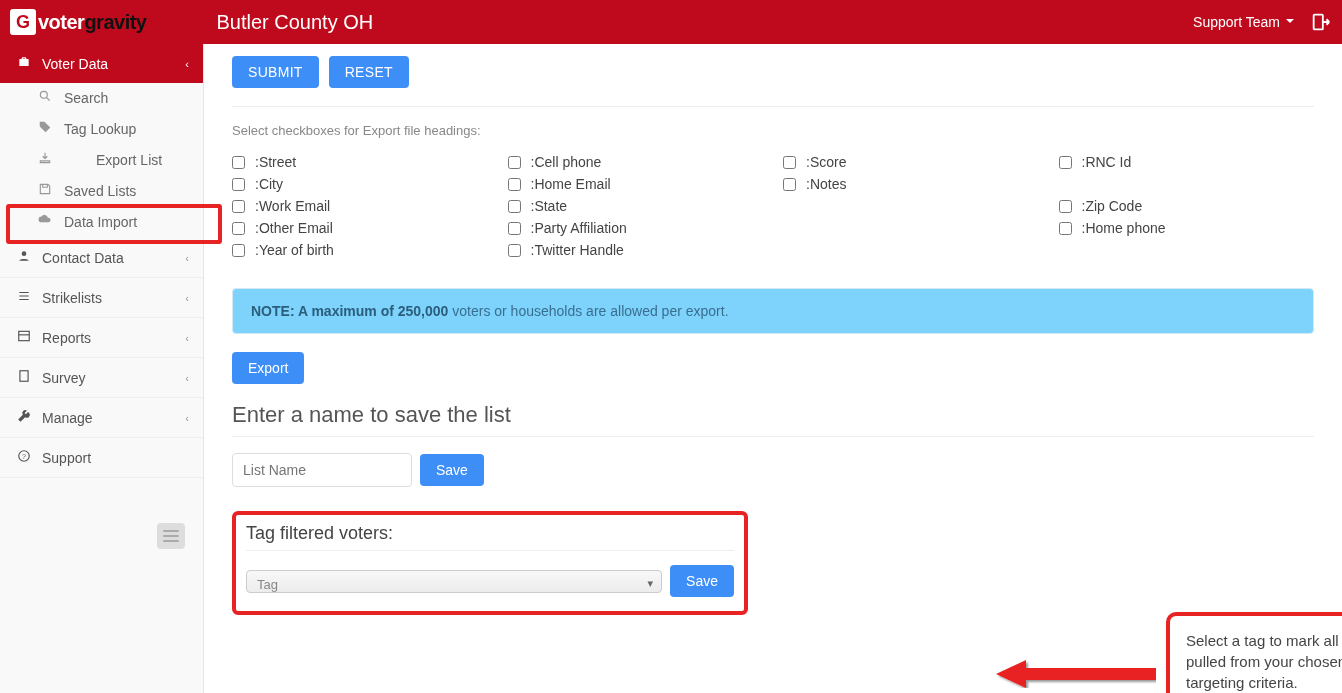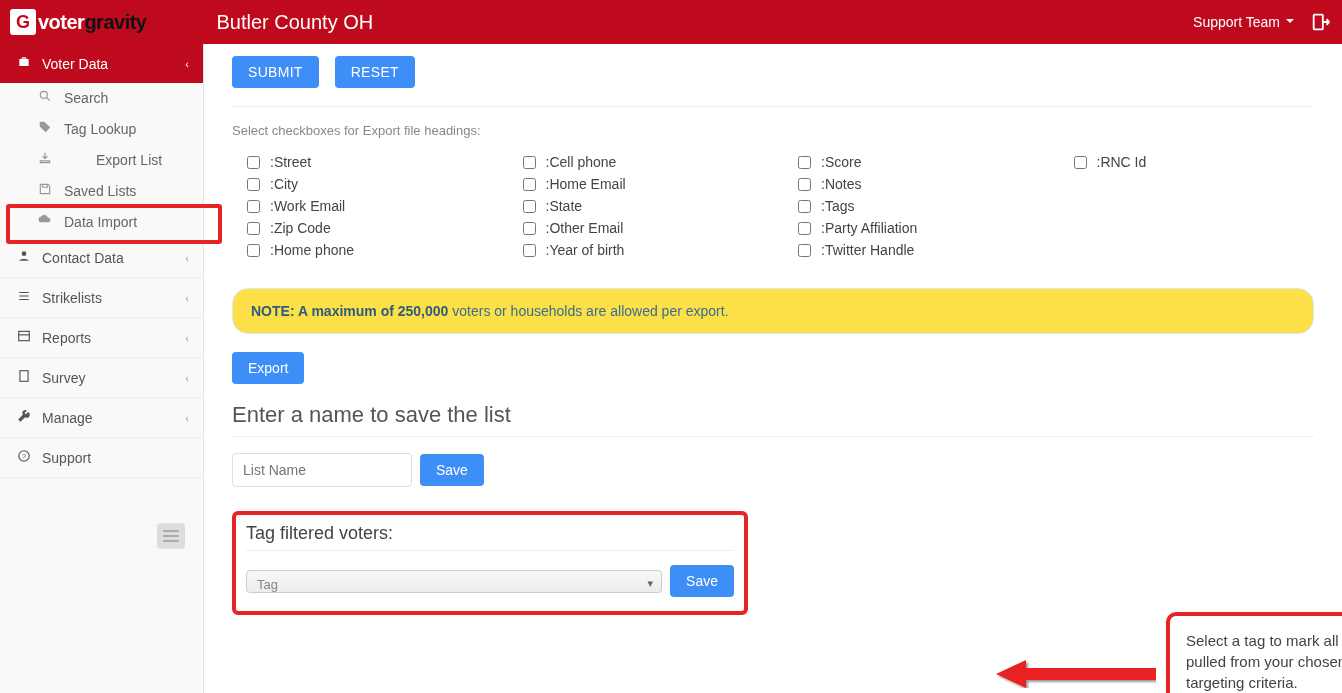--- a/index.html
+++ b/index.html
@@ -28,31 +28,31 @@
 .nav-sub .icon { width: 18px; margin-right: 8px; color: #999; }
 .nav-sub.highlighted { position: relative; gap: 32px; }
 .highlight-box { position: absolute; border: 4px solid #E82323; border-radius: 3px; pointer-events: none; }
 .highlight-export { left: 6px; top: 160px; width: 216px; height: 40px; }
 .toggle-handle { position: absolute; right: 18px; bottom: 144px; width: 28px; height: 26px; background: #ddd; border-radius: 4px; display: flex; flex-direction: column; justify-content: center; align-items: center; gap: 3px; cursor: pointer; }
 .toggle-handle span { width: 16px; height: 2px; background: #aaa; border-radius: 1px; }
 
 .main { flex: 1; padding: 12px 28px 24px 28px; position: relative; }
 .btn { display: inline-block; padding: 8px 16px; border-radius: 4px; border: none; cursor: pointer; font-size: 14px; color: #fff; }
 .btn-primary { background: #3E8EF7; }
-.btn-row { display: flex; gap: 16px; margin-bottom: 18px; }
+.btn-row { display: flex; gap: 10px; margin-bottom: 18px; }
 .btn-row .btn { text-transform: uppercase; letter-spacing: 0.3px; }
 hr.sep { border: none; border-top: 1px solid #eee; margin: 4px 0 16px; }
 
 .hint { color: #888; font-size: 13px; margin-bottom: 16px; }
 
 .checkbox-grid { display: grid; grid-template-columns: repeat(4, 1fr); gap: 6px 20px; margin-bottom: 30px; }
-.cb { display: flex; align-items: center; gap: 10px; font-size: 14px; color: #444; margin-left: 15px; }
+.cb { display: flex; align-items: center; gap: 10px; font-size: 14px; color: #444; }
 .cb input { width: 13px; height: 13px; }
 
-.note-box { background: #fde047; border: 1px solid #d5e9f4; border-radius: 16px; padding: 14px 18px; color: #3a6e8f; font-size: 14px; margin-bottom: 18px; }
+.note-box { background: #7dd3fc; border: 1px solid #d5e9f4; border-radius: 4px; padding: 14px 18px; color: #3a6e8f; font-size: 14px; margin-bottom: 18px; }
 .note-box b { color: #2c5d7c; }
 
 .section-title { font-size: 22px; color: #555; margin: 18px 0 8px; font-weight: 400; }
 .section-title + hr { margin-bottom: 16px; }
 
 .inline-form { display: flex; gap: 8px; align-items: center; }
 .text-input { border: 1px solid #ddd; border-radius: 4px; padding: 8px 10px; width: 180px; font-size: 14px; }
 .select-input { border: 1px solid #ccc; background: linear-gradient(#f8f8f8,#ececec); border-radius: 4px; padding: 6px 24px 0 10px; width: 430px; font-size: 13px; color: #888; position: relative; cursor: pointer; }
 .select-input::after { content: "▾"; position: absolute; right: 8px; color: #666; font-size: 11px; }
 
@@ -217,24 +217,20 @@
         </label>
       <div></div>
 
       <label class="cb">
           <input type="checkbox" style="">
           <span>:Work Email</span>
         </label>
       <label class="cb">
           <input type="checkbox" style="">
           <span>:State</span>
-        </label>
-      <label class="cb">
-          <input type="checkbox" style="">
-          <span>:Tags</span>
         </label>
       <div></div>
 
       <label class="cb">
           <input type="checkbox" style="">
           <span>:Zip Code</span>
         </label>
       <label class="cb">
           <input type="checkbox" style="">
           <span>:Other Email</span>

